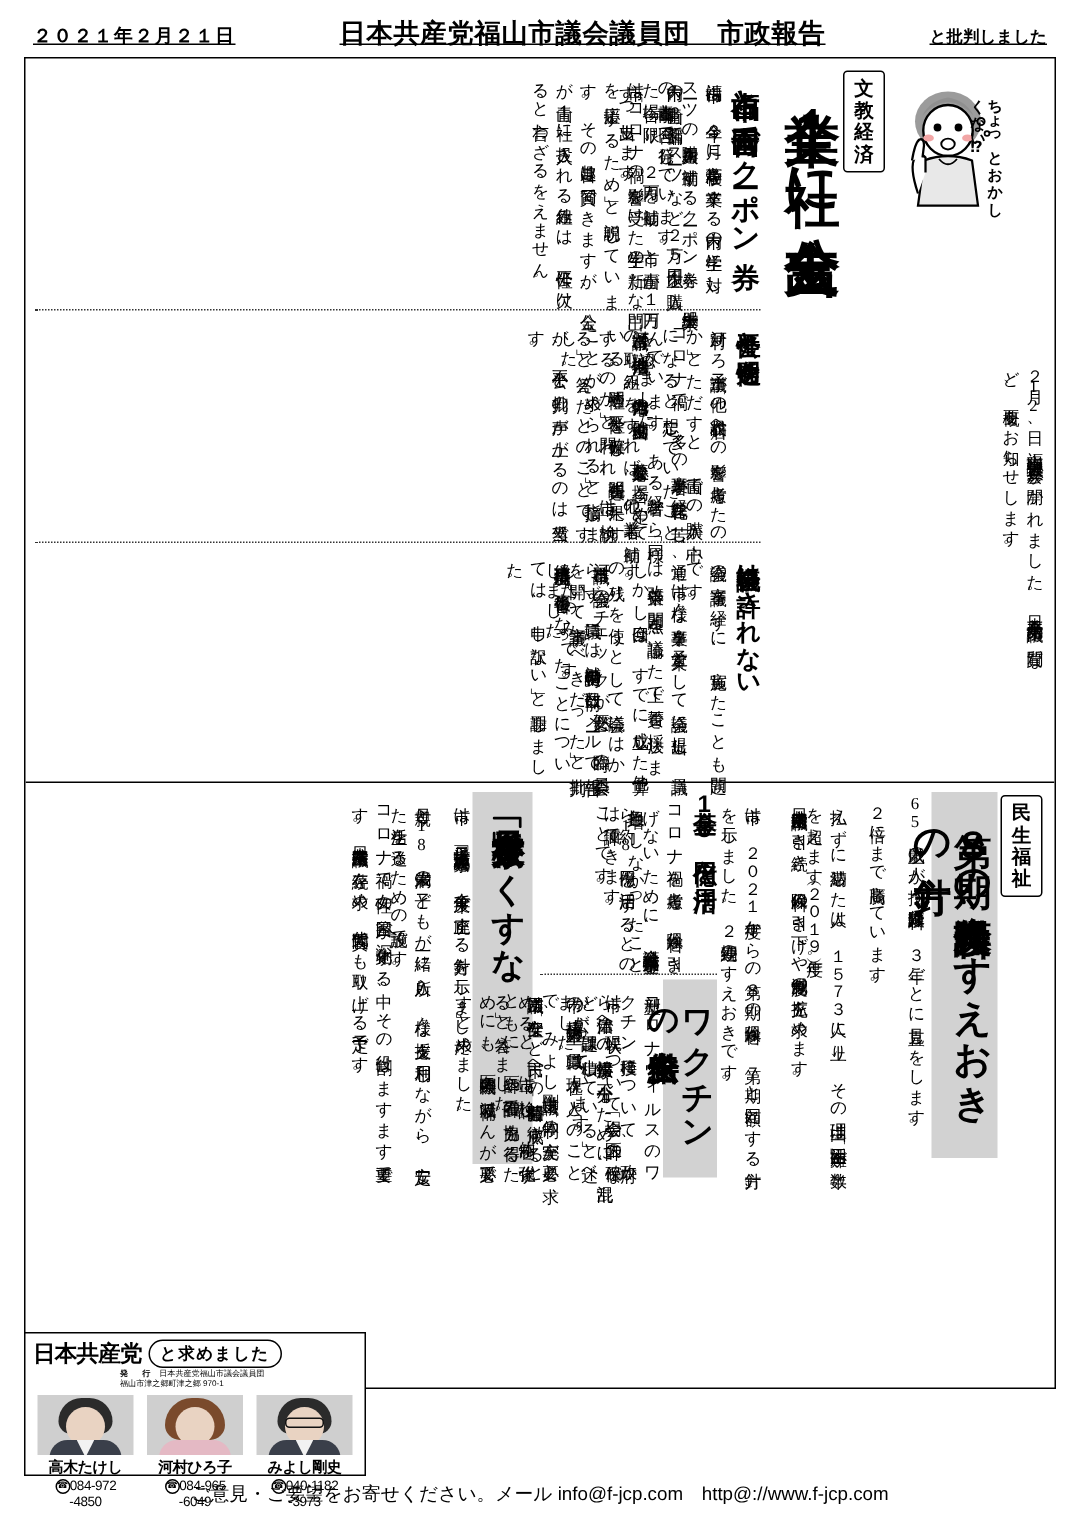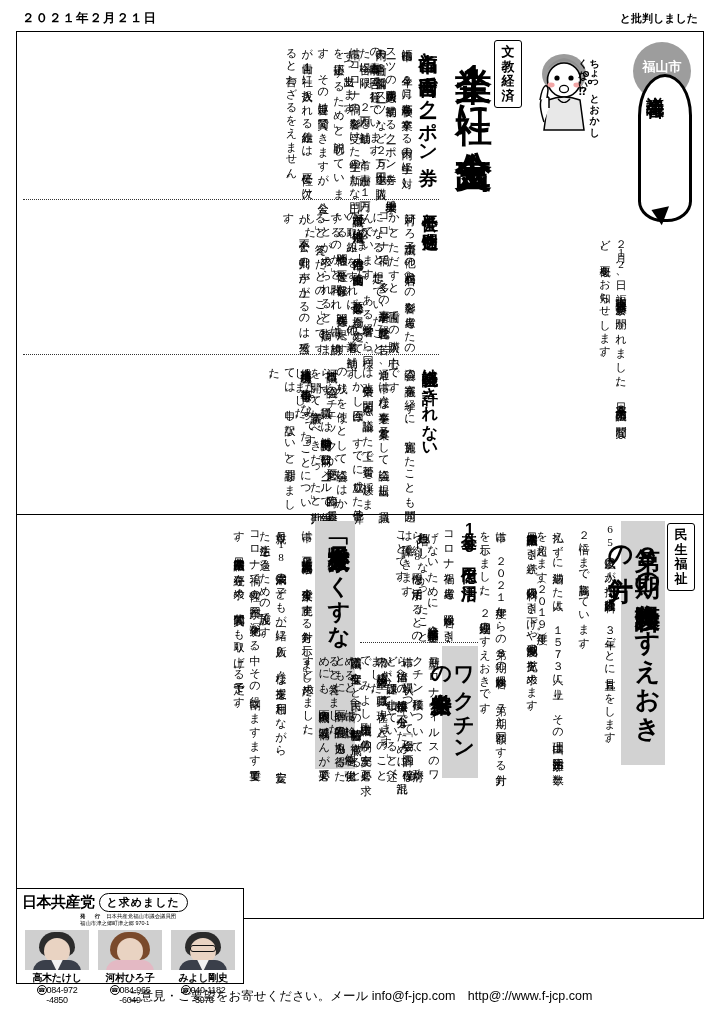--- a/index.html
+++ b/index.html
@@ -1,21 +1,21 @@
 <!DOCTYPE html>
 <html lang="ja"><head>
 <meta charset="utf-8">
 <style>
   html,body{margin:0;padding:0;background:#fff;}
   body{
     width:720px;height:1020px;overflow:hidden;
     font-family:"Liberation Serif","DejaVu Serif",serif;
     color:#000;
   }
-  .page{position:relative;width:720px;height:768px;box-sizing:border-box;}
+  .page{position:relative;width:720px;height:768px;box-sizing:border-box;text-decoration:underline;}
 
   
   .masthead{
     display:flex;align-items:baseline;justify-content:space-between;
     padding:10px 22px 4px 22px;
   }
   .mast-date{font-size:12.5px;letter-spacing:1px;font-family:"Liberation Sans","DejaVu Sans",sans-serif;font-weight:600;}
   .mast-title{font-size:17.5px;font-weight:bold;letter-spacing:.5px;font-family:"Liberation Sans","DejaVu Sans",sans-serif;}
   .mast-edition{font-size:11px;font-weight:bold;font-family:"Liberation Sans","DejaVu Sans",sans-serif;}
 
@@ -181,36 +181,28 @@
   .spacer{flex:1 1 auto;}
   .gapv{width:5px;flex:0 0 auto;}
 </style>
 </head>
 <body>
 
 <div class="page">
 
   <div class="masthead">
     <div class="mast-date">２０２１年２月２１日</div>
+    <div class="mast-title">日本共産党福山市議会議員団　市政報告</div>
     <div class="mast-edition">と批判しました</div>
   </div>
 
   <div class="frame">
 
     <div class="band band-top">
 
-      <div style="display:flex;flex-direction:column;align-items:center;">
-        <div class="badge-wrap">
-          <div class="badge-circle"></div>
-          <div class="bubble"></div>
-          <div class="bubble-tail"></div>
-          <div class="badge-circle-label">福山市</div>
-          <div class="bubble-text">議会報告</div>
-        </div>
-      </div>
       <div class="vcol body" style="height:205px;margin-top:192px;">２月12日、福山市議会常任委員会が開かれました。日本共産党市議団の質問など、概要をお知らせします。</div>
       <div class="gapv"></div>
       <div class="toon">
         <svg width="74" height="96" viewBox="0 0 74 96">
           <ellipse cx="40" cy="30" rx="22" ry="20" fill="#9b9b9b"></ellipse>
           <ellipse cx="40" cy="36" rx="16.5" ry="17" fill="#ffffff" stroke="#000" stroke-width="1.6"></ellipse>
           <path d="M23 26 Q40 8 57 26 Q52 16 40 14 Q28 16 23 26 Z" fill="#8f8f8f"></path>
           <circle cx="33" cy="34" r="2.6" fill="#000"></circle>
           <circle cx="47" cy="34" r="2.6" fill="#000"></circle>
           <ellipse cx="27" cy="41" rx="3.6" ry="2.4" fill="#f2a6a6"></ellipse>

